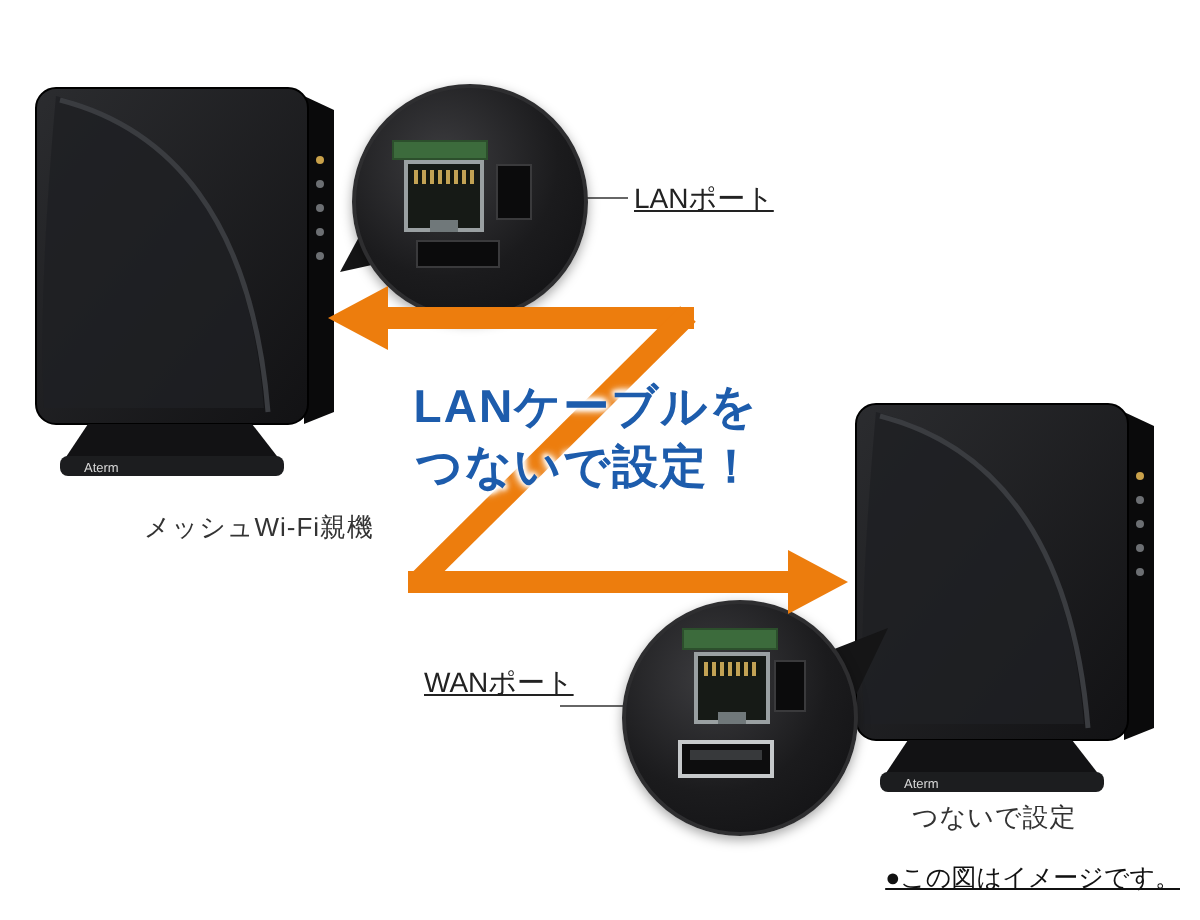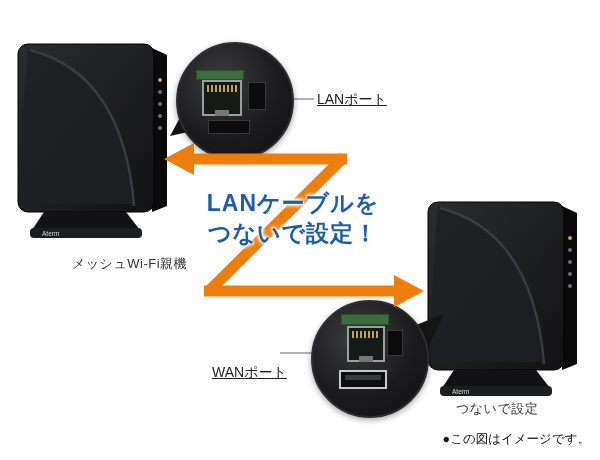--- a/index.html
+++ b/index.html
@@ -15,21 +15,21 @@
   .eth-pins{position:absolute;left:3px;right:3px;top:3px;height:7px;
             background:repeating-linear-gradient(90deg,#c2a254 0 2px,#14180f 2px 4px);}
   .eth-latch{position:absolute;left:30%;right:30%;bottom:-2px;height:6px;background:#70787a;}
   .board{position:absolute;background:#3c6b3c;border:1px solid #2c4f2c;}
   .dark-port{position:absolute;background:#0b0b0c;border:1px solid #3a3a3c;}
   .usb-port{position:absolute;border:2px solid #c6c9cb;background:#0d0d0e;}
   .usb-tongue{position:absolute;left:4px;right:4px;top:3px;height:5px;background:#37393b;}
   .caption{width:230px;text-align:center;font-weight:bold;font-size:23px;line-height:30px;
            color:#1d5cac;letter-spacing:1px;
            text-shadow:0 0 4px #fff,0 0 4px #fff,0 0 6px #fff,1px 1px 2px #fff,-1px -1px 2px #fff;}
-  .footnote{font-size:12.5px;color:#111;}
+  .footnote{font-size:12.5px;color:#111;text-decoration:underline;}
   svg{display:block;}
 </style>
 </head>
 <body>
 
 <div id="stage">
 
   <div class="abs" style="left:14px;top:38px;">
     <svg width="175" height="205" viewBox="0 0 175 205">
       <defs>
@@ -104,21 +104,21 @@
     <div class="board" style="left:28px;top:12px;width:46px;height:9px;"></div>
     <div class="eth-jack" style="left:34px;top:24px;width:34px;height:32px;">
       <div class="eth-pins"></div>
       <div class="eth-latch"></div>
     </div>
     <div class="dark-port" style="left:74px;top:28px;width:14px;height:24px;"></div>
     <div class="usb-port" style="left:26px;top:68px;width:44px;height:15px;">
       <div class="usb-tongue"></div>
     </div>
   </div>
-  <div class="abs port-label" style="left:212px;top:364px;">WANポート</div>
+  <div class="abs port-label" style="left:212px;top:333px;">WANポート</div>
 
   <svg class="abs" style="left:0;top:0;pointer-events:none;" width="600" height="460">
     <line x1="347" y1="159" x2="190" y2="159" stroke-width="11" stroke="#ed7d0d"></line>
     <polygon points="164,159 194,143 194,175" fill="#ed7d0d"></polygon>
     <line x1="344" y1="157" x2="208" y2="292" stroke-width="11" stroke="#ed7d0d"></line>
     <line x1="204" y1="291" x2="398" y2="291" stroke-width="11" stroke="#ed7d0d"></line>
     <polygon points="424,291 394,275 394,307" fill="#ed7d0d"></polygon>
   </svg>
 
   <div class="abs caption" style="left:178px;top:188px;">

